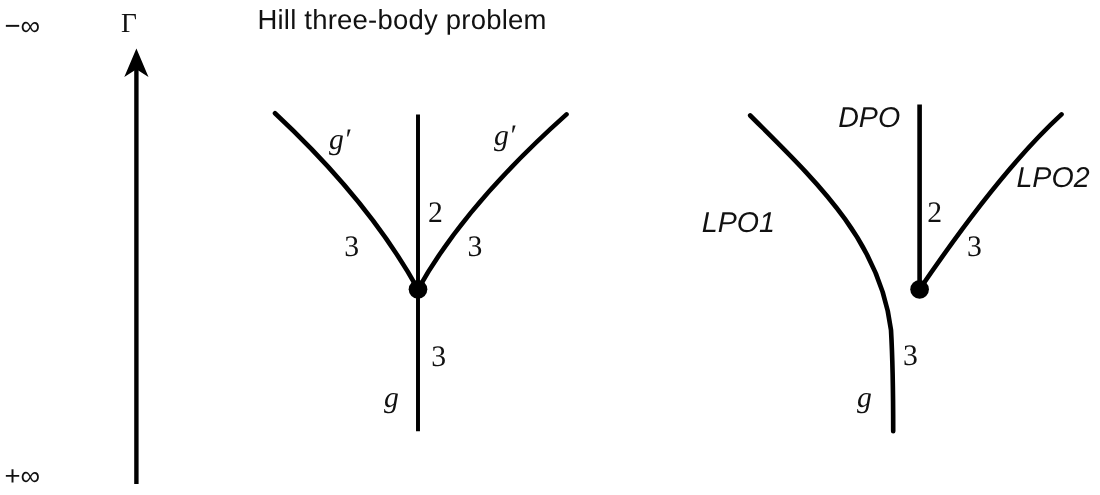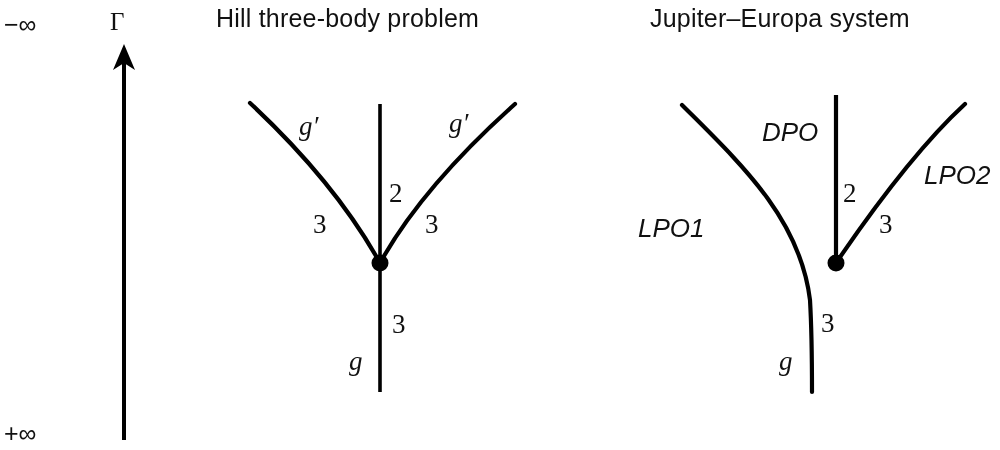--- a/index.html
+++ b/index.html
@@ -51,21 +51,20 @@
   }
   .orbit-italic-serif {
     font-family: "Liberation Serif", serif;
     font-style: italic;
     font-size: 27px;
   }
   .orbit-italic-sans {
     font-family: "Liberation Sans", sans-serif;
     font-style: italic;
     font-size: 26px;
-    margin-top: 26px;
   }
   .multiplier {
     font-family: "Liberation Serif", serif;
     font-size: 27px;
   }
 </style>
 </head>
 <body>
 
 <div id="stage">
@@ -91,43 +90,42 @@
       <circle cx="836" cy="263" r="8.5" fill="#000000"></circle>
     </g>
   </svg>
 
   <div class="lbl axis-inf" style="left:4px; top:12px;">−∞</div>
 
   <div class="lbl gamma" style="left:110px; top:9px;">Γ</div>
 
   <div class="lbl axis-inf" style="left:4px; top:421px;">+∞</div>
 
-  <div class="lbl title" style="left:216px; top:6px;">Hill three-body problem</div>
+  <div class="lbl title" style="left:234px; top:6px;">Hill three-body problem</div>
 
-  <div class="lbl title" style="left:650px; top:6px;">Jupiter–Europa system</div>
 
   <div class="lbl orbit-italic-serif" style="left:299px; top:113px;">g′</div>
 
   <div class="lbl orbit-italic-serif" style="left:449px; top:110px;">g′</div>
 
   <div class="lbl multiplier" style="left:313px; top:211px;">3</div>
 
   <div class="lbl multiplier" style="left:389px; top:180px;">2</div>
 
   <div class="lbl multiplier" style="left:425px; top:211px;">3</div>
 
   <div class="lbl multiplier" style="left:392px; top:311px;">3</div>
 
   <div class="lbl orbit-italic-serif" style="left:349px; top:348px;">g</div>
 
   <div class="lbl orbit-italic-sans" style="left:762px; top:93px;">DPO</div>
 
   <div class="lbl orbit-italic-sans" style="left:638px; top:189px;">LPO1</div>
 
-  <div class="lbl orbit-italic-sans" style="left:924px; top:136px;">LPO2</div>
+  <div class="lbl orbit-italic-sans" style="left:924px; top:148px;">LPO2</div>
 
   <div class="lbl multiplier" style="left:843px; top:180px;">2</div>
 
   <div class="lbl multiplier" style="left:879px; top:211px;">3</div>
 
   <div class="lbl multiplier" style="left:821px; top:310px;">3</div>
 
   <div class="lbl orbit-italic-serif" style="left:779px; top:348px;">g</div>
 
 </div>

